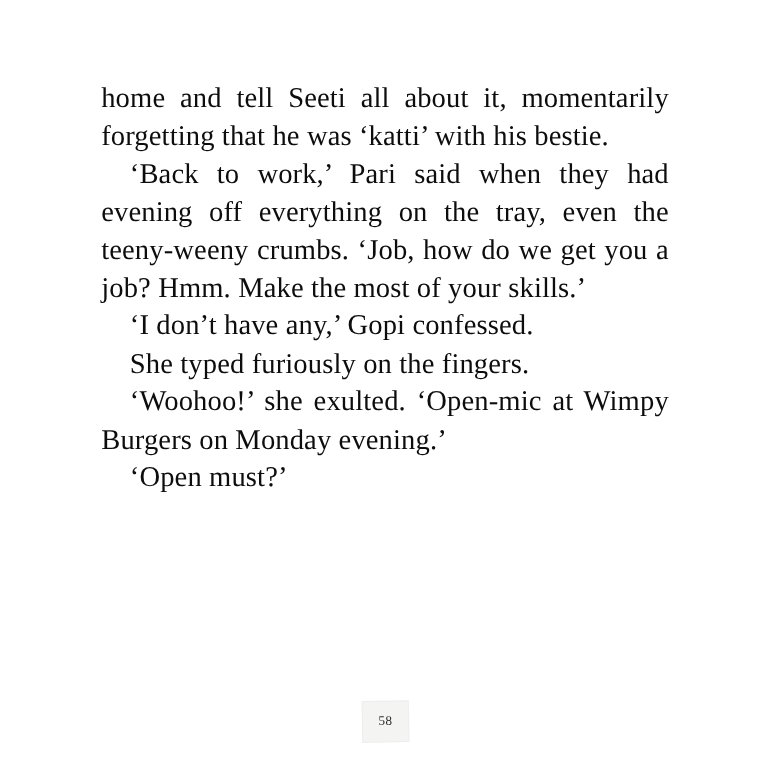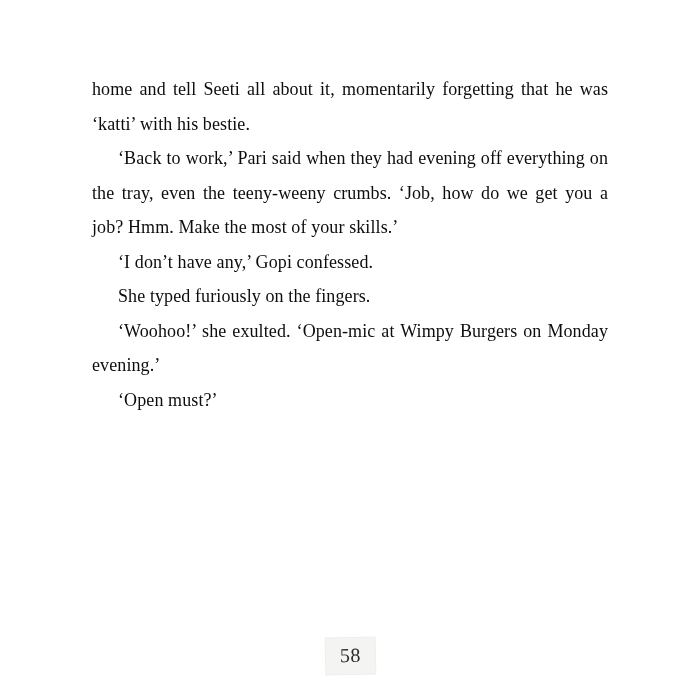--- a/index.html
+++ b/index.html
@@ -16,21 +16,21 @@
   }
   .page {
     position: relative;
     width: 700px;
     height: 700px;
     box-sizing: border-box;
     padding: 72px 92px 0 92px;
     background: #ffffff;
   }
   .body-text {
-    font-size: 18px;
+    font-size: 26px;
     line-height: 34.5px;
     text-align: justify;
     text-justify: inter-word;
     letter-spacing: 0.1px;
   }
   .body-text p {
     margin: 0;
   }
   .body-text p.indent {
     text-indent: 26px;
@@ -38,21 +38,21 @@
   .page-number-wrap {
     position: absolute;
     left: 0;
     right: 0;
     bottom: 26px;
     display: flex;
     justify-content: center;
     align-items: center;
   }
   .page-number {
-    font-size: 20px;
+    font-size: 12px;
     line-height: 20px;
     color: #2b2b2b;
     background: #f4f4f2;
     padding: 7px 14px 9px 14px;
     box-shadow: 0 0 0 1px #eeeeec;
     letter-spacing: 0.5px;
     transform: rotate(-1deg);
   }
 </style>
 </head>

